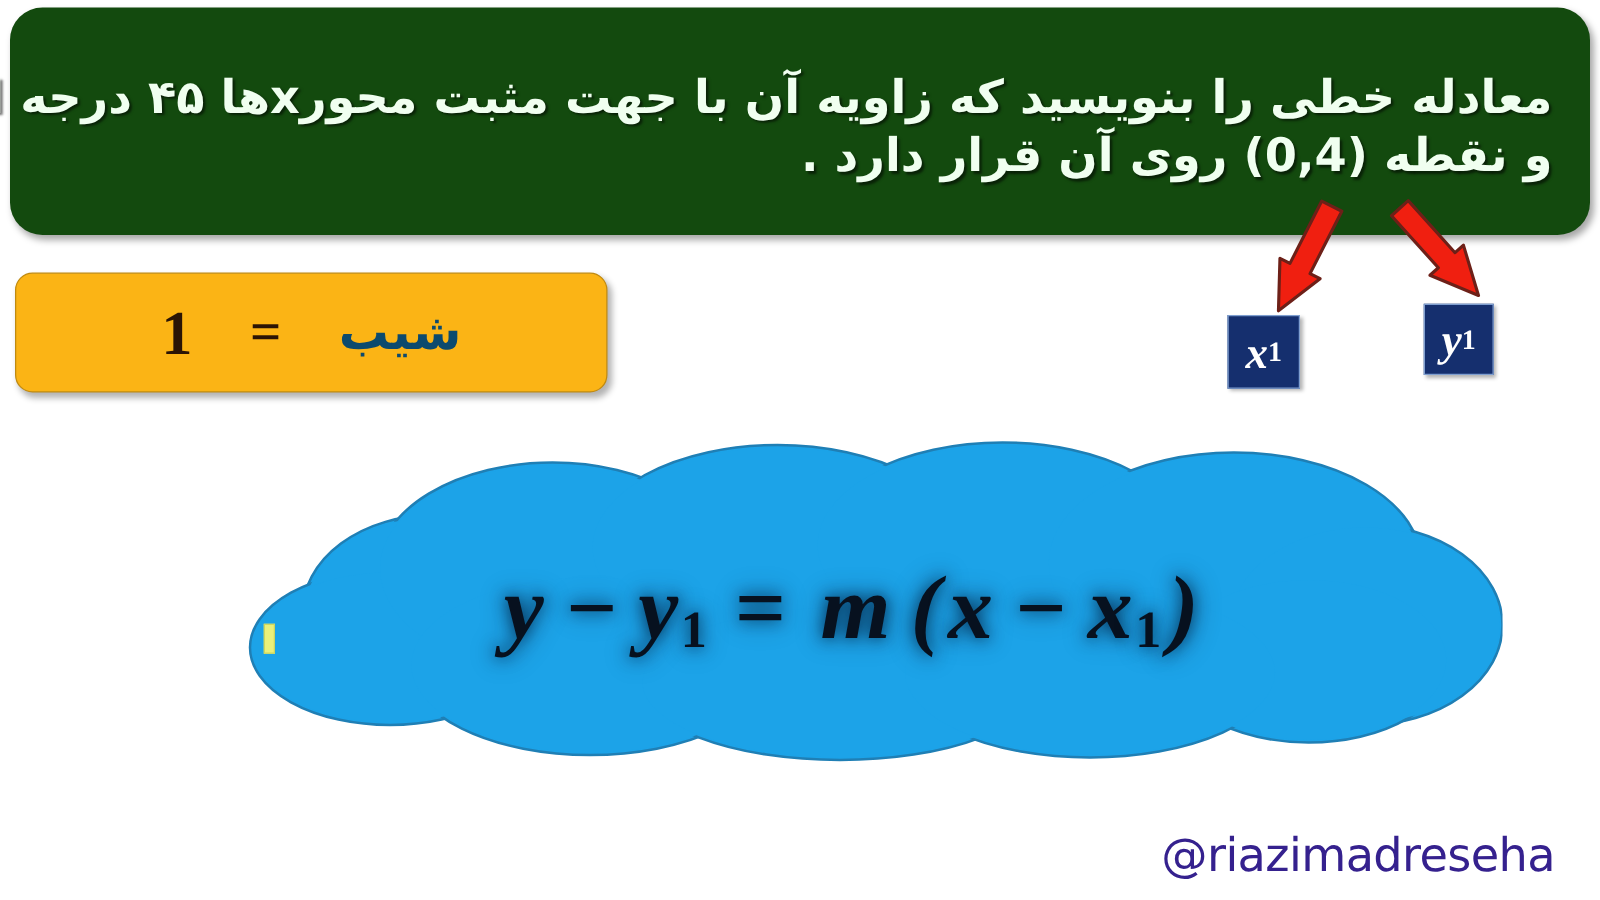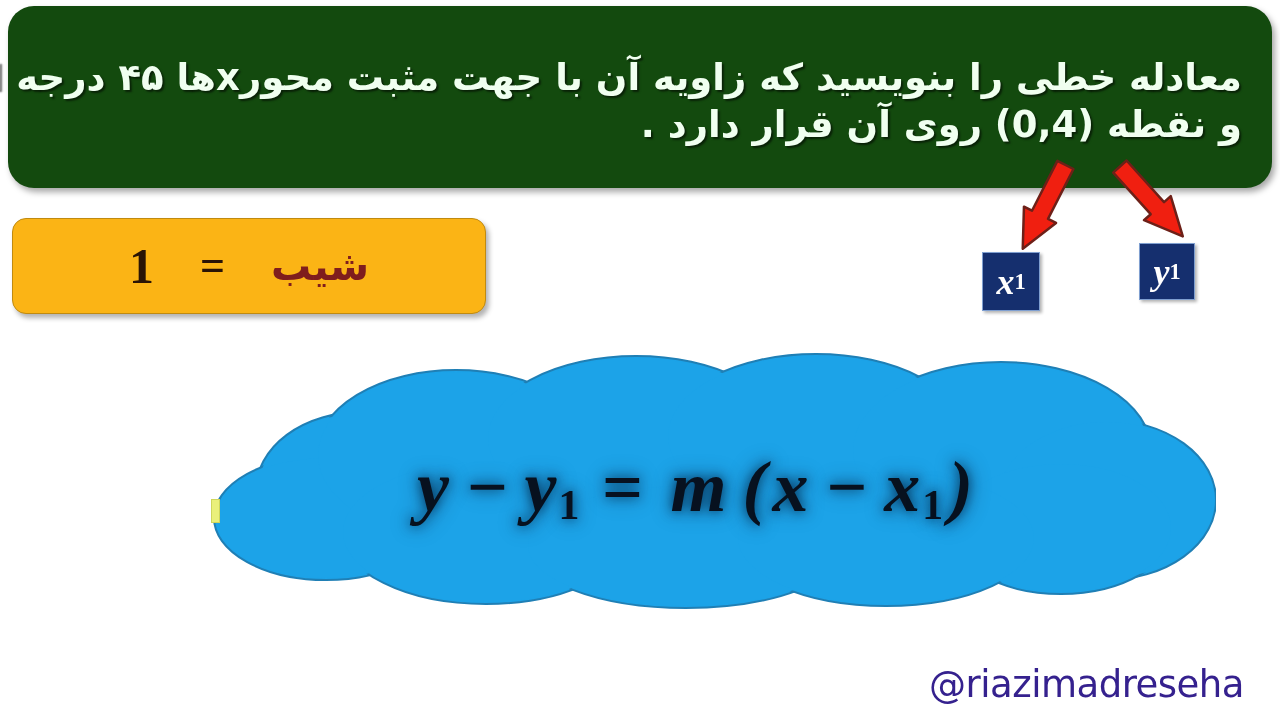--- a/index.html
+++ b/index.html
@@ -86,21 +86,21 @@
     font-weight: bold;
     font-size: 44px;
     color: #2a1405;
     line-height: 1;
   }
   #slope-label {
     direction: rtl;
     font-family: "DejaVu Sans", "Liberation Sans", sans-serif;
     font-weight: bold;
     font-size: 40px;
-    color: #7f1d1d;
+    color: #0c4a6e;
     line-height: 1;
   }
 
   
   .arrow-svg {
     position: absolute;
     overflow: visible;
   }
   #arrow-left  { left: 990px; top: 150px; }
   #arrow-right { left: 1095px; top: 145px; }
@@ -124,21 +124,21 @@
   #chip-y1 { left: 1139px; top: 243px; width: 54px; height: 55px; }
   .var-chip sub {
     font-size: 0.62em;
     font-style: normal;
     vertical-align: sub;
   }
 
   
   #cloud-wrap {
     position: absolute;
-    left: 156px;
+    left: 142px;
     top: 350px;
     width: 1060px;
     height: 260px;
   }
   #cloud-svg { display: block; }
 
   #formula {
     position: absolute;
     left: 0; top: 0;
     width: 1060px; height: 260px;

